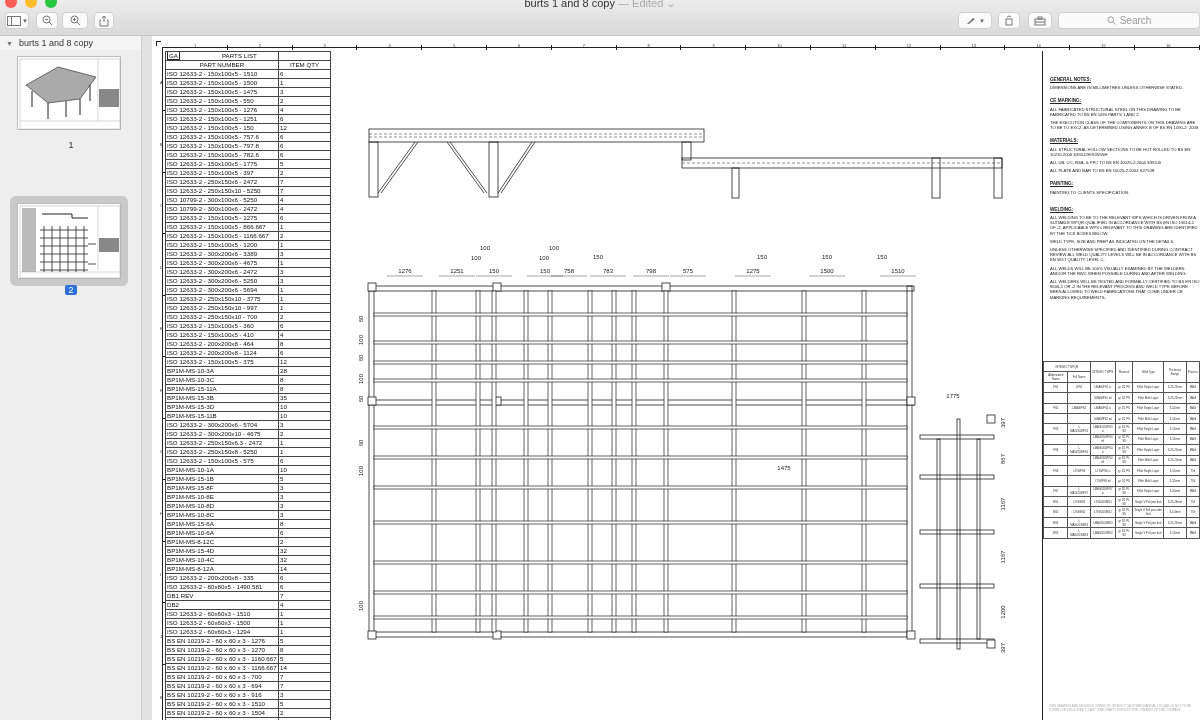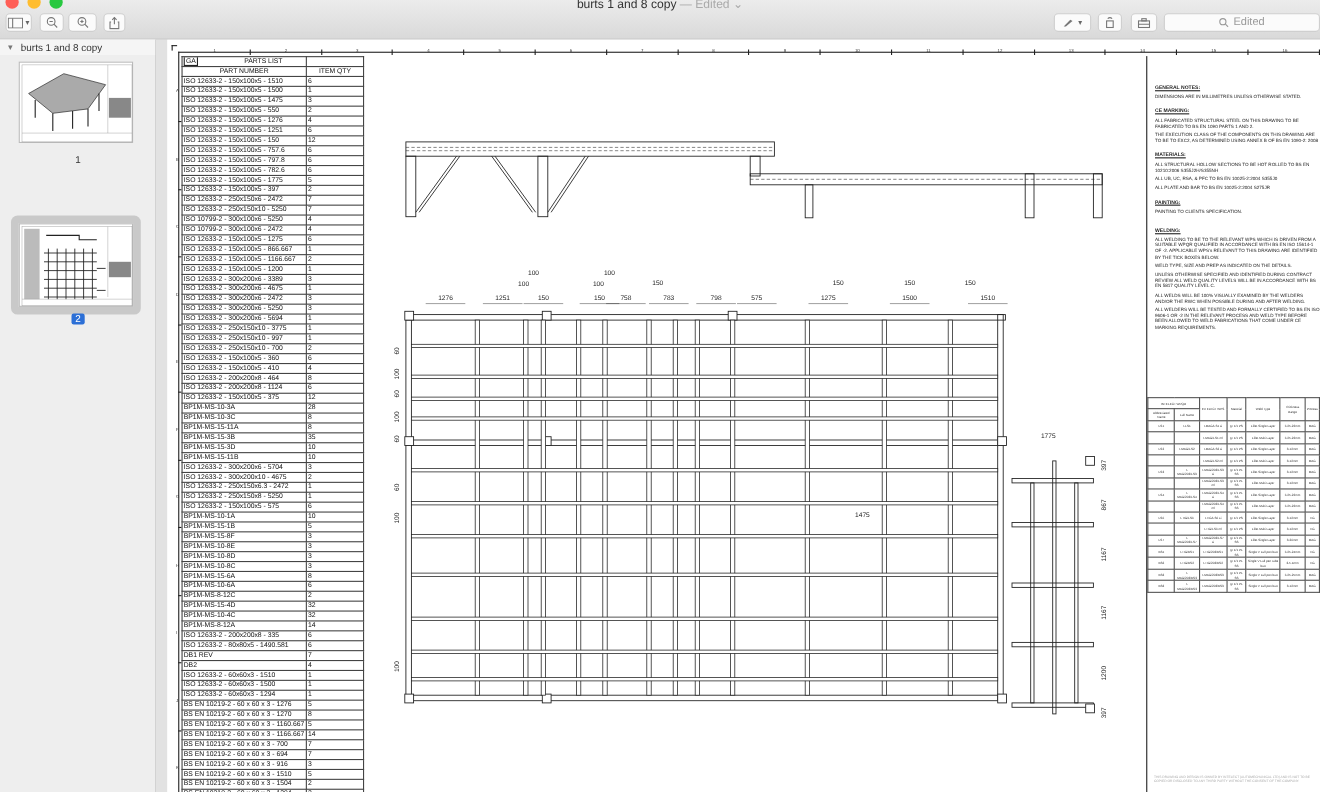--- a/index.html
+++ b/index.html
@@ -110,21 +110,21 @@
           <rect x="1" y="3" width="10" height="6" fill="none" stroke="#777"></rect>
           <rect x="4" y="1" width="4" height="2" fill="none" stroke="#777"></rect>
           <line x1="1" y1="6" x2="11" y2="6" stroke="#777"></line>
         </svg>
     </div>
     <div class="search">
       <svg width="9" height="9" viewBox="0 0 9 9">
           <circle cx="3.7" cy="3.7" r="2.8" fill="none" stroke="#999"></circle>
           <line x1="6" y1="6" x2="8.5" y2="8.5" stroke="#999"></line>
         </svg>
-      <span>Edited</span>
+      <span>Search</span>
     </div>
   </div>
 
   <div class="sidebar">
     <div class="sidebar-head">
       <span class="tri">▼</span>
       <span>burts 1 and 8 copy</span>
     </div>
 
     <div class="thumb" style="left:17px;top:20px;width:104px;height:74px;">

